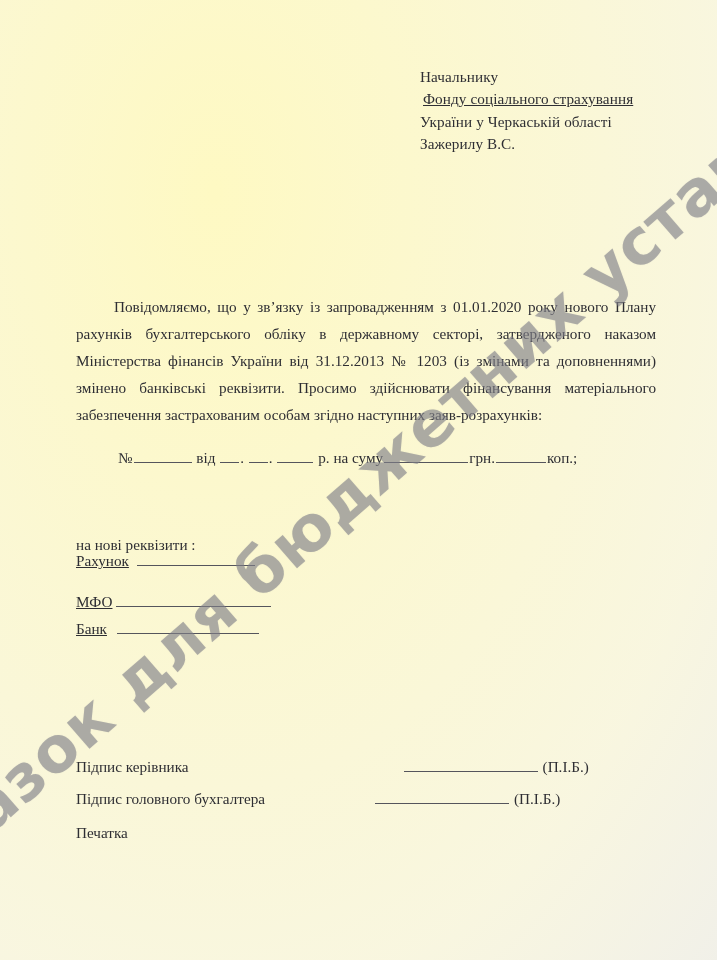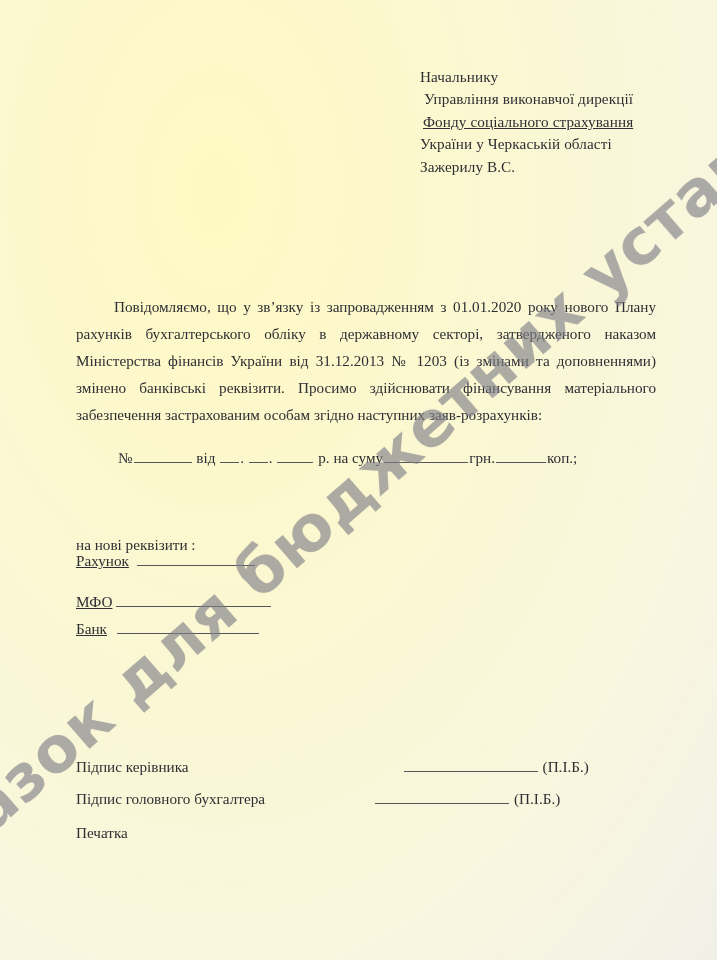--- a/index.html
+++ b/index.html
@@ -155,21 +155,20 @@
 </style>
 </head>
 <body>
 
 <div class="page">
 
   <div class="paper-tint"></div>
 
   <div class="addressee">
     <div class="ln">Начальнику</div>
-    <div class="ln i1">Управління виконавчої дирекції</div>
     <div class="ln i2">Фонду соціального страхування</div>
     <div class="ln">України у Черкаській області</div>
     <div class="ln">Зажерилу В.С.</div>
   </div>
 
   <div class="body-par">Повідомляємо, що у зв’язку із запровадженням з 01.01.2020 року нового Плану рахунків бухгалтерського обліку в державному секторі, затвердженого наказом Міністерства фінансів України від 31.12.2013 № 1203 (із змінами та доповненнями) змінено банківські реквізити. Просимо здійснювати фінансування матеріального забезпечення застрахованим особам згідно наступних заяв-розрахунків:</div>
 
   <div class="claim-line">
     <span>№</span><span class="bl w-num"></span>
     <span>від</span>

